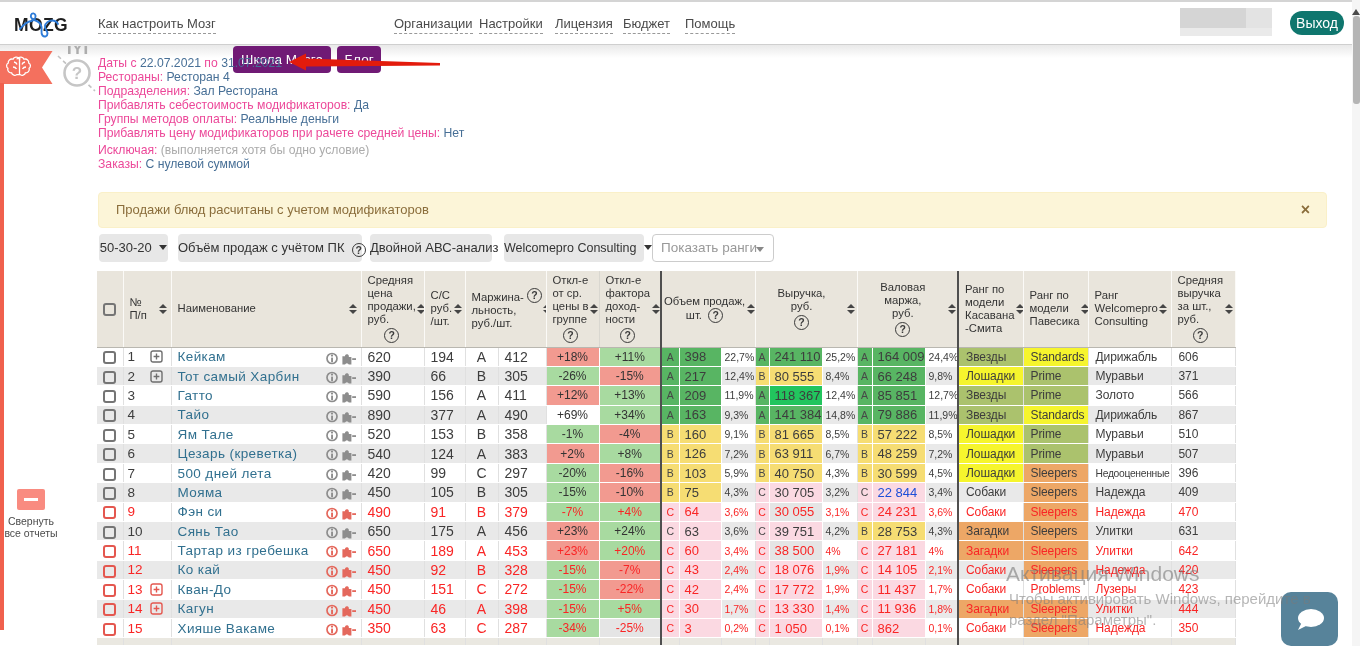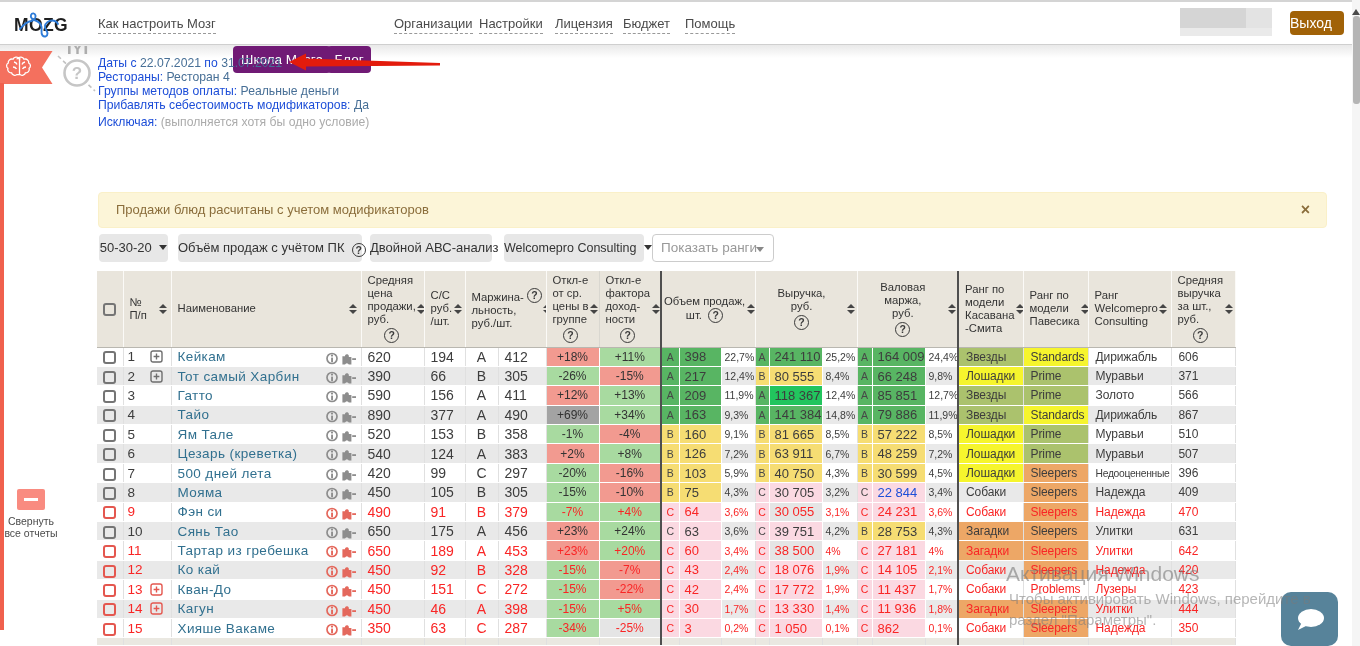--- a/index.html
+++ b/index.html
@@ -48,21 +48,21 @@
 .sort { display:inline-flex; flex-direction:column; align-items:center; margin-left:1px; flex:0 0 9px; }
 .s-u { width:0; height:0; border-left:4px solid transparent; border-right:4px solid transparent;
   border-bottom:4.5px solid #454545; margin-bottom:2px; }
 .s-d { width:0; height:0; border-left:4px solid transparent; border-right:4px solid transparent;
   border-top:4.5px solid #454545; }
 .q { display:inline-block; border:1.5px solid #3a3a3a; border-radius:50%;
   text-align:center; font-size:10.5px; font-weight:bold; color:#3a3a3a; }
 .qc { display:block; text-align:center; margin-top:2px; }
 
 
-.lbl { color:#1d4ed8;margin-top:44px; }
+.lbl { color:#ec4899;margin-top:44px; }
 .val { color:#476f96; }
 #settings { left:98px; top:56px; font-size:12.2px; line-height:14px; }
 #settings div { height:14px; }
 
 
 #alert { left:98px; top:192px; width:1229px; height:36px; background:#fcf5d8;
   border:1px solid #faf0c8; border-radius:4px; font-size:13px; color:#8a6d3b;
   line-height:34px; padding-left:17px; }
 #alert .x { position:absolute; right:16px; top:0; font-size:16px; color:#8a6d3b; font-weight:bold; }
 
@@ -91,36 +91,36 @@
 #chat { left:1281px; top:592px; width:57px; height:54px; background:#57839a; border-radius:10px; }
 
 
 #sbar { left:1352px; top:0; width:8px; height:646px; background:#f5f5f5; }
 #sthumb { left:1352.5px; top:16px; width:7px; height:88px; background:#b5b5b5; border-radius:3px; }
 #sarr { left:1352px; top:9px; width:0; height:0; border-left:4px solid transparent;
   border-right:4px solid transparent; border-bottom:6px solid #4a4a4a; }
 
 #userbox { left:1180px; top:8px; width:92px; height:27px; background:#d5d5d5; }
 #userbox2 { left:1180px; top:28px; width:92px; height:8px; background:#eaeaea; }
-#exit { left:1290px; top:11px; width:54px; height:24px; background:#a16207; border-radius:4px;
-  color:#fff; font-size:14px; text-align:left; line-height:24px; }
+#exit { left:1290px; top:11px; width:54px; height:24px; background:#0f766e; border-radius:12px;
+  color:#fff; font-size:14px; text-align:center; line-height:24px; }
 </style></head>
 <body>
 
 <div class="abs" id="nav"></div>
 <div class="abs" id="navshadow"></div>
 
 <svg class="abs" style="left:14px;top:8px" width="62" height="34" viewBox="0 0 62 34">
   <text x="0" y="23" font-family="Liberation Sans" font-size="17.5" font-weight="bold" fill="#1f1f1f" letter-spacing="0.4">MOZG</text>
   <path d="M6 21 C 10 16 14 13.5 17.5 13 C 20 12.5 22 10 21.5 7.5 C 21 5 18 4.5 17 7 C 16 9.5 18.5 11.5 21.5 12.5 C 25 13.7 27 16 27.5 19 C 28 22 26.5 25.5 28.5 27.5 C 30.5 29.5 33.5 28.5 33.5 25.5 C 33.5 22.5 30.5 21.5 31 18 C 31.5 15 34.5 12.5 38 12.5 C 41 12.5 43 14 44 16" fill="none" stroke="#2e7cd9" stroke-width="1.9" stroke-linecap="round"></path>
 </svg>
 
 <span class="navlink" style="left:98px">Как настроить Мозг</span>
 <span class="gbtn" style="left:233px;width:98px">Школа Мозга</span>
-<span class="gbtn" style="left:327px;width:44px">Блог</span>
+<span class="gbtn" style="left:337px;width:44px">Блог</span>
 <span class="navlink" style="left:394px">Организации</span>
 <span class="navlink" style="left:479px">Настройки</span>
 <span class="navlink" style="left:555px">Лицензия</span>
 <span class="navlink" style="left:623px">Бюджет</span>
 <span class="navlink" style="left:685px">Помощь</span>
 
 <div class="abs" id="userbox"></div>
 <div class="abs" style="left:1246px;top:8px;width:26px;height:27px;background:#e3e3e3"></div>
 <div class="abs" id="userbox2"></div>
 <div class="abs" id="exit">Выход</div>
@@ -143,24 +143,27 @@
 
 <svg class="abs" style="left:55px;top:52px" width="44" height="42" viewBox="0 0 44 42">
   <line x1="3" y1="4" x2="40" y2="39" stroke="#c2c2c2" stroke-width="1.6" stroke-dasharray="4 3"></line>
   <circle cx="22" cy="21" r="12.5" fill="#fff" stroke="#c6c6c6" stroke-width="2.6"></circle>
   <text x="22" y="27" text-anchor="middle" font-size="17" font-weight="bold" fill="#c6c6c6" font-family="Liberation Sans">?</text>
 </svg>
 
 <div class="abs" id="settings">
   <div><span class="lbl">Даты с </span><span class="val">22.07.2021</span><span class="lbl"> по </span><span class="val">31.07.2021</span></div>
   <div><span class="lbl">Рестораны: </span><span class="val">Ресторан 4</span></div>
+  <div><span class="lbl">Подразделения: </span><span class="val">Зал Ресторана</span></div>
+  <div><span class="lbl">Прибавлять себестоимость модификаторов: </span><span class="val">Да</span></div>
   <div><span class="lbl">Группы методов оплаты: </span><span class="val">Реальные деньги</span></div>
-  <div><span class="lbl">Прибавлять себестоимость модификаторов: </span><span class="val">Да</span></div>
+  <div><span class="lbl">Прибавлять цену модификаторов при рачете средней цены: </span><span class="val">Нет</span></div>
   <div style="height:3px"></div>
   <div><span class="lbl">Исключая: </span><span style="color:#ababab">(выполняется хотя бы одно условие)</span></div>
+  <div><span class="lbl">Заказы: </span><span class="val">С нулевой суммой</span></div>
 </div>
 
 <svg class="abs" style="left:285px;top:50px" width="160" height="25" viewBox="0 0 160 25">
   <polygon points="4,12 21,3.5 21,8.5 155,13 155,15.5 21,16.5 21,20.5" fill="#e31b0c"></polygon>
 </svg>
 
 <div class="abs" id="alert">Продажи блюд расчитаны с учетом модификаторов<span class="x">×</span></div>
 
 <span class="tbtn" style="left:99px;width:69px">50-30-20 <span class="caret"></span></span>
 <span class="tbtn" style="left:178px;width:184px">Объём продаж с учётом ПК &nbsp;<span class="q" style="width:14px;height:14px;line-height:12px;vertical-align:-2px">?</span></span>
@@ -428,21 +431,21 @@
               <circle cx="6" cy="6.5" r="5" fill="none" stroke="#8d8d8d" stroke-width="1.7"></circle>
               <rect x="5.1" y="5.6" width="1.9" height="4.6" fill="#8d8d8d"></rect>
               <circle cx="6" cy="3.6" r="1.15" fill="#8d8d8d"></circle>
               <path d="M19 4.2 c0-.4.1-.8.3-1.2 a2 2 0 0 1 3.6 1.2 l-.1.8 h2.6 v7.5 h-2.6 a2.3 2.3 0 0 0-1.9-1.3 a2.3 2.3 0 0 0-1.9 1.3 h-2.6 v-8.3 h2.7 z" fill="#8d8d8d"></path>
               <rect x="26.2" y="6.2" width="3.8" height="1.8" fill="#8d8d8d"></rect>
             </svg></span></td>
         <td class="c-val" style="color:#3d3d3d">890</td>
         <td class="c-val" style="color:#3d3d3d">377</td>
         <td class="c-let" style="color:#3d3d3d">A</td>
         <td class="c-val" style="color:#3d3d3d">490</td>
-        <td class="c-ok" style="background:#a3a3a3;color:#333">+69%</td>
+        <td class="c-ok" style="background:#ffffff;color:#333">+69%</td>
         <td class="c-ok gbr" style="background:#a8daa0;color:#333">+34%</td>
         <td class="c-sl gbl" style="background:#58b563;color:#474747">A</td>
         <td class="c-sv" style="background:#58b563;color:#3d3d3d">163</td>
         <td class="c-sp" style="color:#3d3d3d">9,3%</td>
         <td class="c-sl" style="background:#58b563;color:#474747">A</td>
         <td class="c-sv" style="background:#58b563;color:#3d3d3d">141 384</td>
         <td class="c-sp" style="color:#3d3d3d">14,8%</td>
         <td class="c-sl" style="background:#58b563;color:#474747">A</td>
         <td class="c-sv" style="background:#58b563;color:#3d3d3d">79 886</td>
         <td class="c-sp" style="color:#3d3d3d">11,9%</td>

